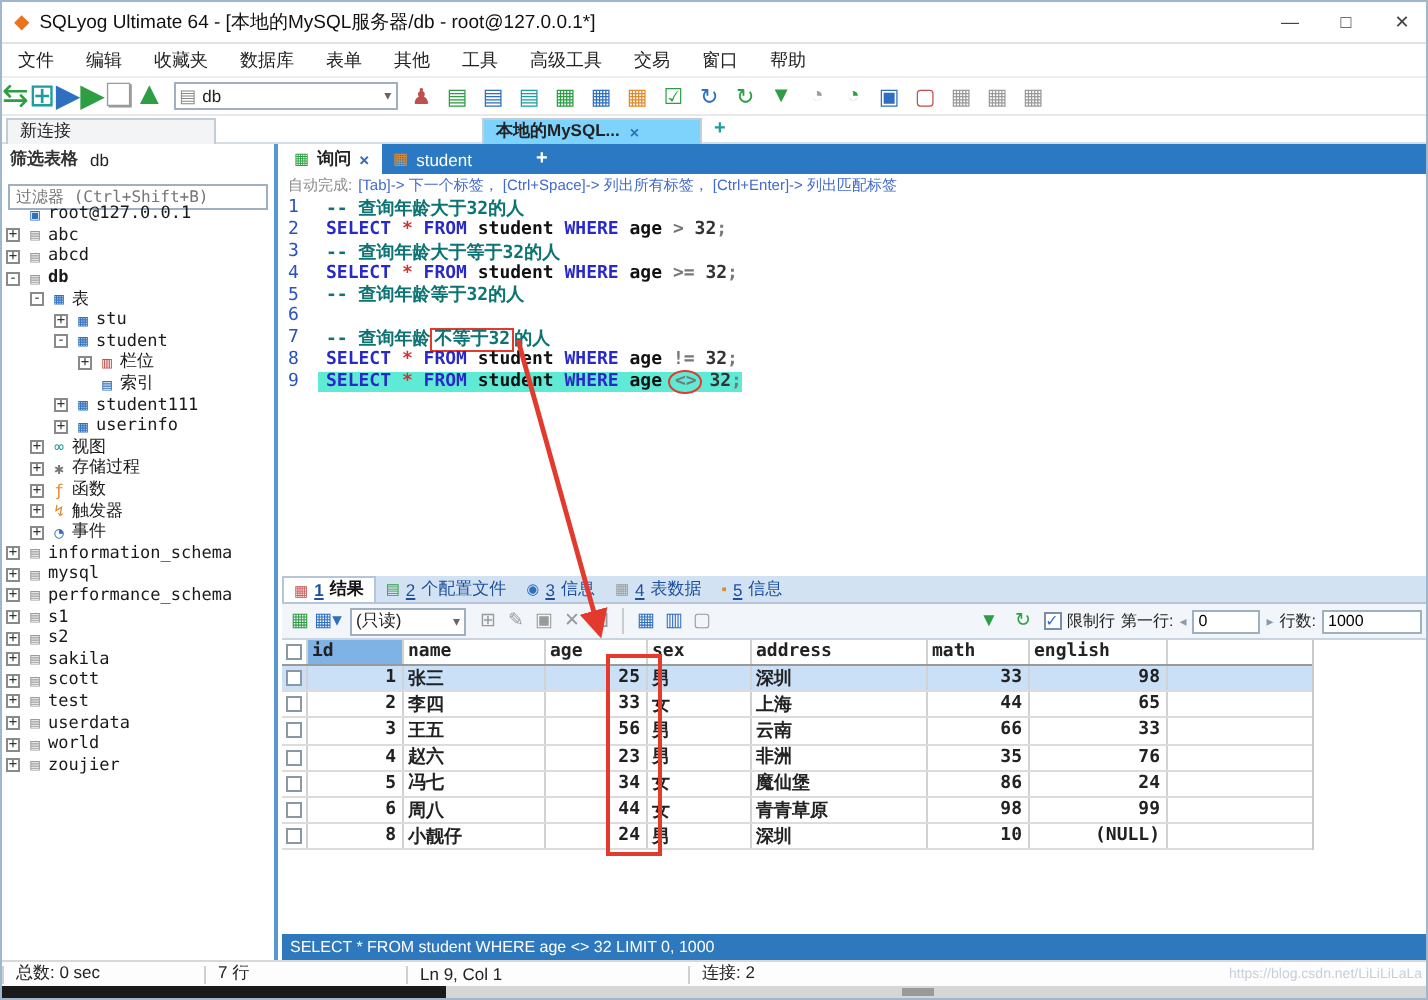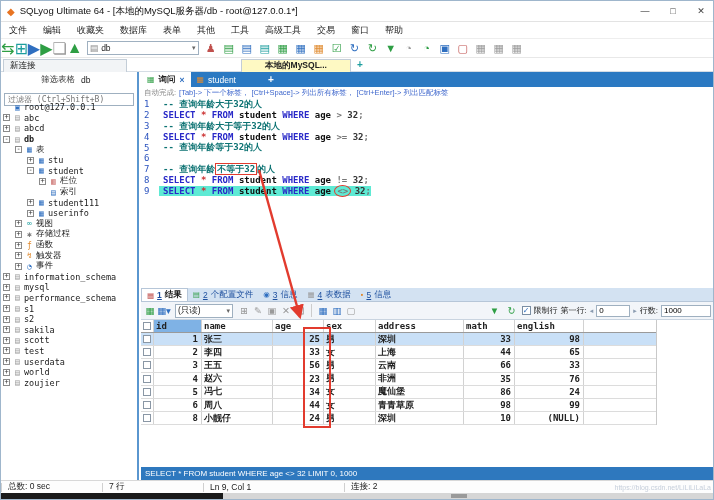--- a/index.html
+++ b/index.html
@@ -29,28 +29,28 @@
   .combo{height:14px;border:1px solid #9fb0c0;background:#fff;display:inline-flex;align-items:center;
          font-size:8.5px;padding:0 2px;margin:0 4px;}
   .combo .carrow{margin-left:auto;color:#666;font-size:7px;}
   .combo-db{width:112px;}
   .combo-ico{color:#8a8a8a;font-size:9px;margin-right:3px;}
 
   
   .conntabs{position:absolute;left:0;top:57px;width:714px;height:14px;border-bottom:1px solid #d5dde5;font-size:8.5px;}
   .ctab{position:absolute;top:1px;height:13px;display:flex;align-items:center;padding:0 6px;
         border:1px solid #c3cdd7;border-bottom:none;background:#f2f4f6;}
-  .ctab.active{background:#fef9c3;font-weight:bold;flex-direction:column;}
+  .ctab.active{background:#7dd3fc;font-weight:bold;}
   .ctab .x{color:#2f6fc0;margin-left:5px;font-size:8px;}
   .ctab-add{position:absolute;top:1px;color:#1d9e9e;font-weight:bold;font-size:10px;}
 
   
   .sidebar{position:absolute;left:0;top:71px;width:138px;height:408px;background:#fff;border-right:2px solid #5a96cf;}
   .sb-head{height:15px;display:flex;align-items:center;font-size:8.5px;padding:0 4px;gap:6px;}
-  .sb-head .lbl{font-weight:normal;color:#333;margin-left:36px;}
+  .sb-head .lbl{font-weight:bold;color:#333;}
   .sb-filter{margin:1px 3px;height:13px;}
   .sb-filter input{width:100%;height:13px;border:1px solid #9fb0c0;font-size:8px;padding:0 3px;color:#555;
                    font-family:"DejaVu Sans Mono","Liberation Mono",monospace;}
   .tree{font-family:"DejaVu Sans Mono","Liberation Mono",monospace;font-size:8.5px;}
   .titem{height:10.6px;display:flex;align-items:center;white-space:nowrap;overflow:hidden;}
   .lvl0{padding-left:2px;}.lvl1{padding-left:14px;}.lvl2{padding-left:26px;}.lvl3{padding-left:38px;}
   .exp{flex:0 0 auto;width:7px;height:7px;border:1px solid #8a8a8a;display:inline-flex;align-items:center;
        justify-content:center;font-size:7px;line-height:7px;margin-right:3px;background:#fff;color:#333;}
   .exp.hide{visibility:hidden;}
   .ti{flex:0 0 auto;width:9px;text-align:center;font-size:8px;margin-right:2px;}
@@ -248,21 +248,21 @@
         <span class="tbicon">
           <span class="i-gray">▦</span>
         </span>
         <span class="tbicon">
           <span class="i-gray">▦</span>
         </span>
       </span>
   </div>
 
   <div class="conntabs">
-    <span class="ctab" style="left:2px;width:124px;">
+    <span class="ctab" style="left:2px;width:105px;">
       <span>新连接</span>
     </span>
     <span class="ctab active" style="left:240px;width:110px;">
       <span>本地的MySQL...</span>
       <span class="x">×</span>
     </span>
     <span class="ctab-add" style="left:356px;">+</span>
   </div>
 
   <div class="sidebar">

